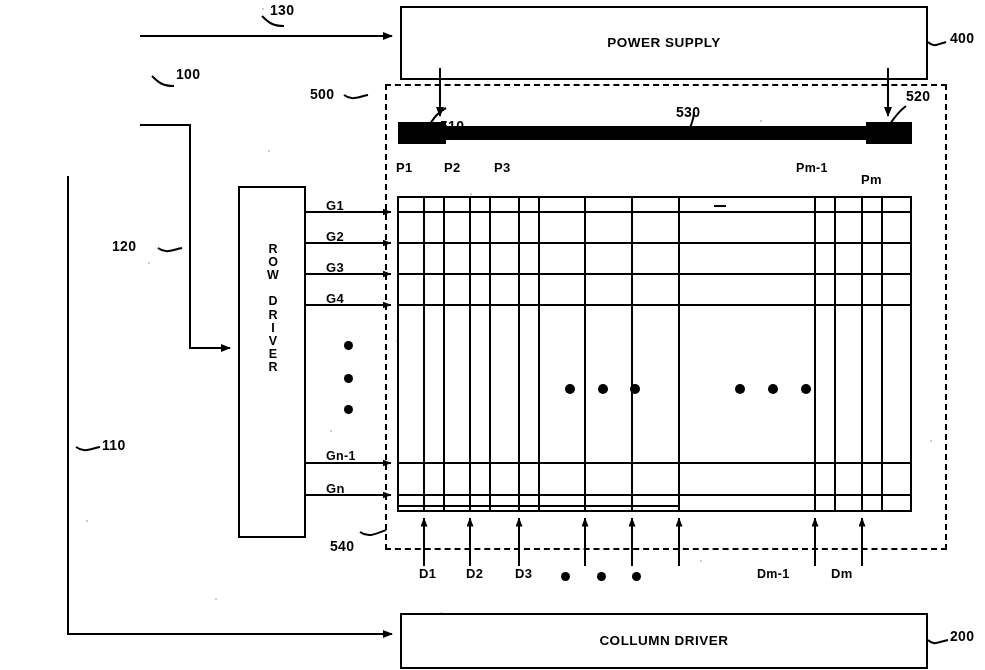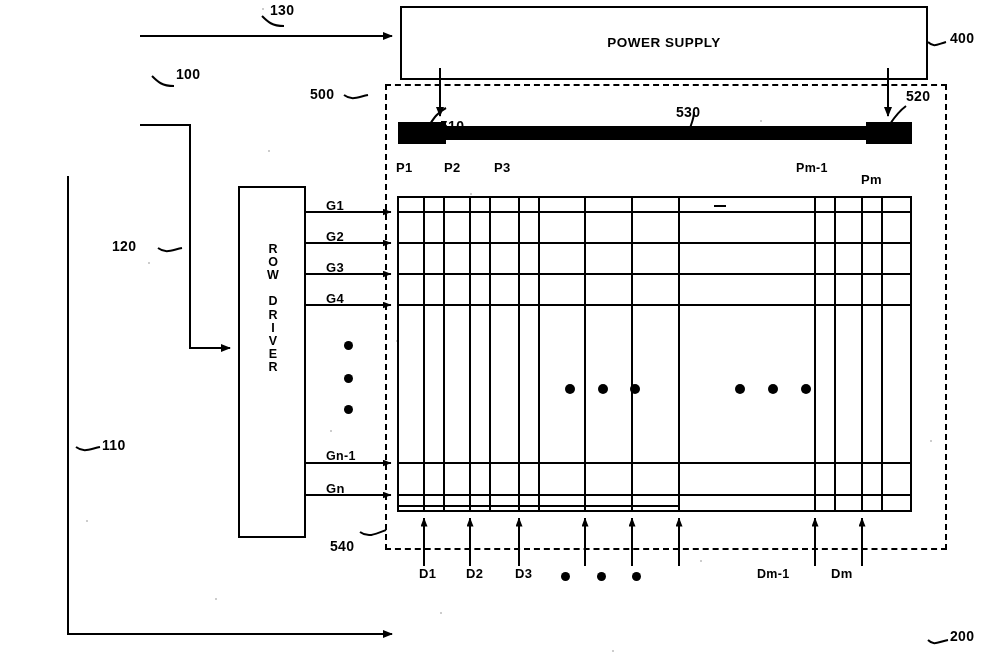--- a/index.html
+++ b/index.html
@@ -44,20 +44,23 @@
   <div class="speck" style="left:612px;top:650px;"></div>
   <div class="speck" style="left:148px;top:262px;"></div>
   <div class="speck" style="left:396px;top:340px;"></div>
   <div class="speck" style="left:860px;top:330px;"></div>
 
 
   <div class="box" style="left:400px;top:6px;width:528px;height:74px;">
     <div class="lbl">POWER SUPPLY</div>
   </div>
 
+  <div class="box" style="left:400px;top:613px;width:528px;height:56px;">
+    <div class="lbl">COLLUMN DRIVER</div>
+  </div>
 
   <div class="box" style="left:238px;top:186px;width:68px;height:352px;"></div>
   <div class="vtext" style="left:264px;top:243px;width:18px;">
     <span>R</span>
       <span>O</span>
       <span>W</span>
     <span style="height:13px;"></span>
     <span>D</span>
       <span>R</span>
       <span>I</span>

